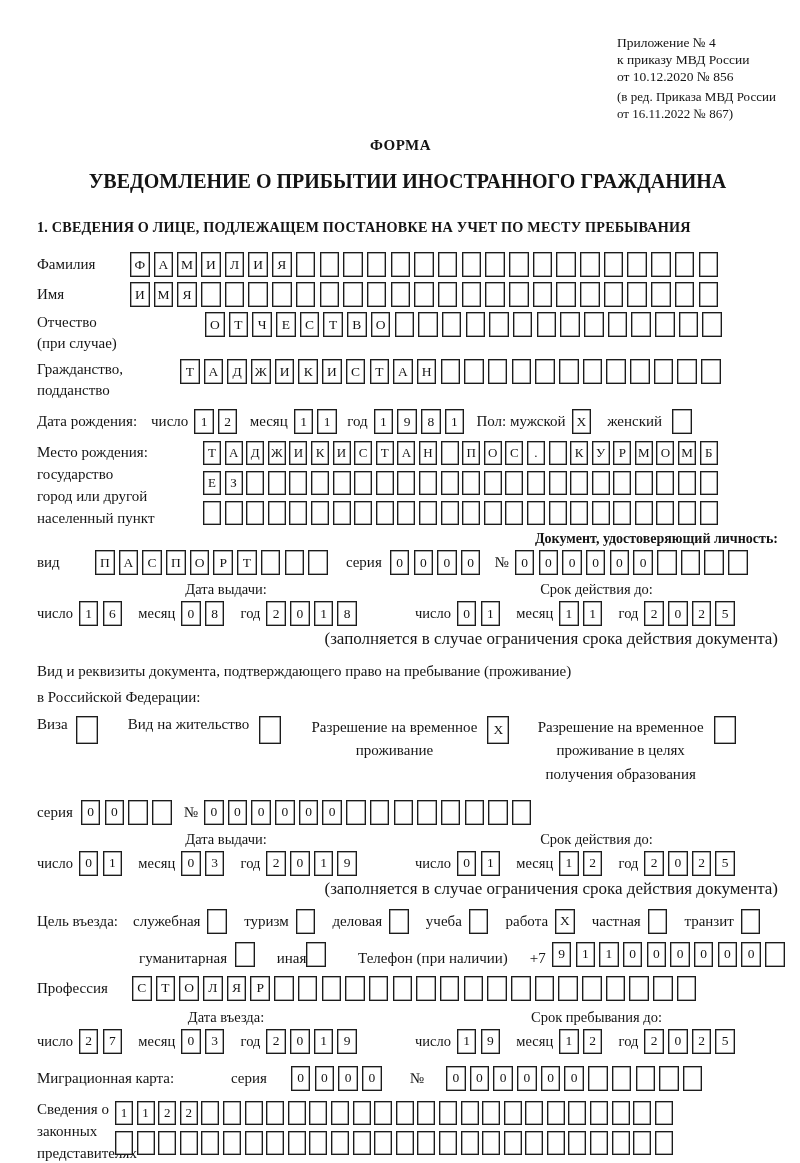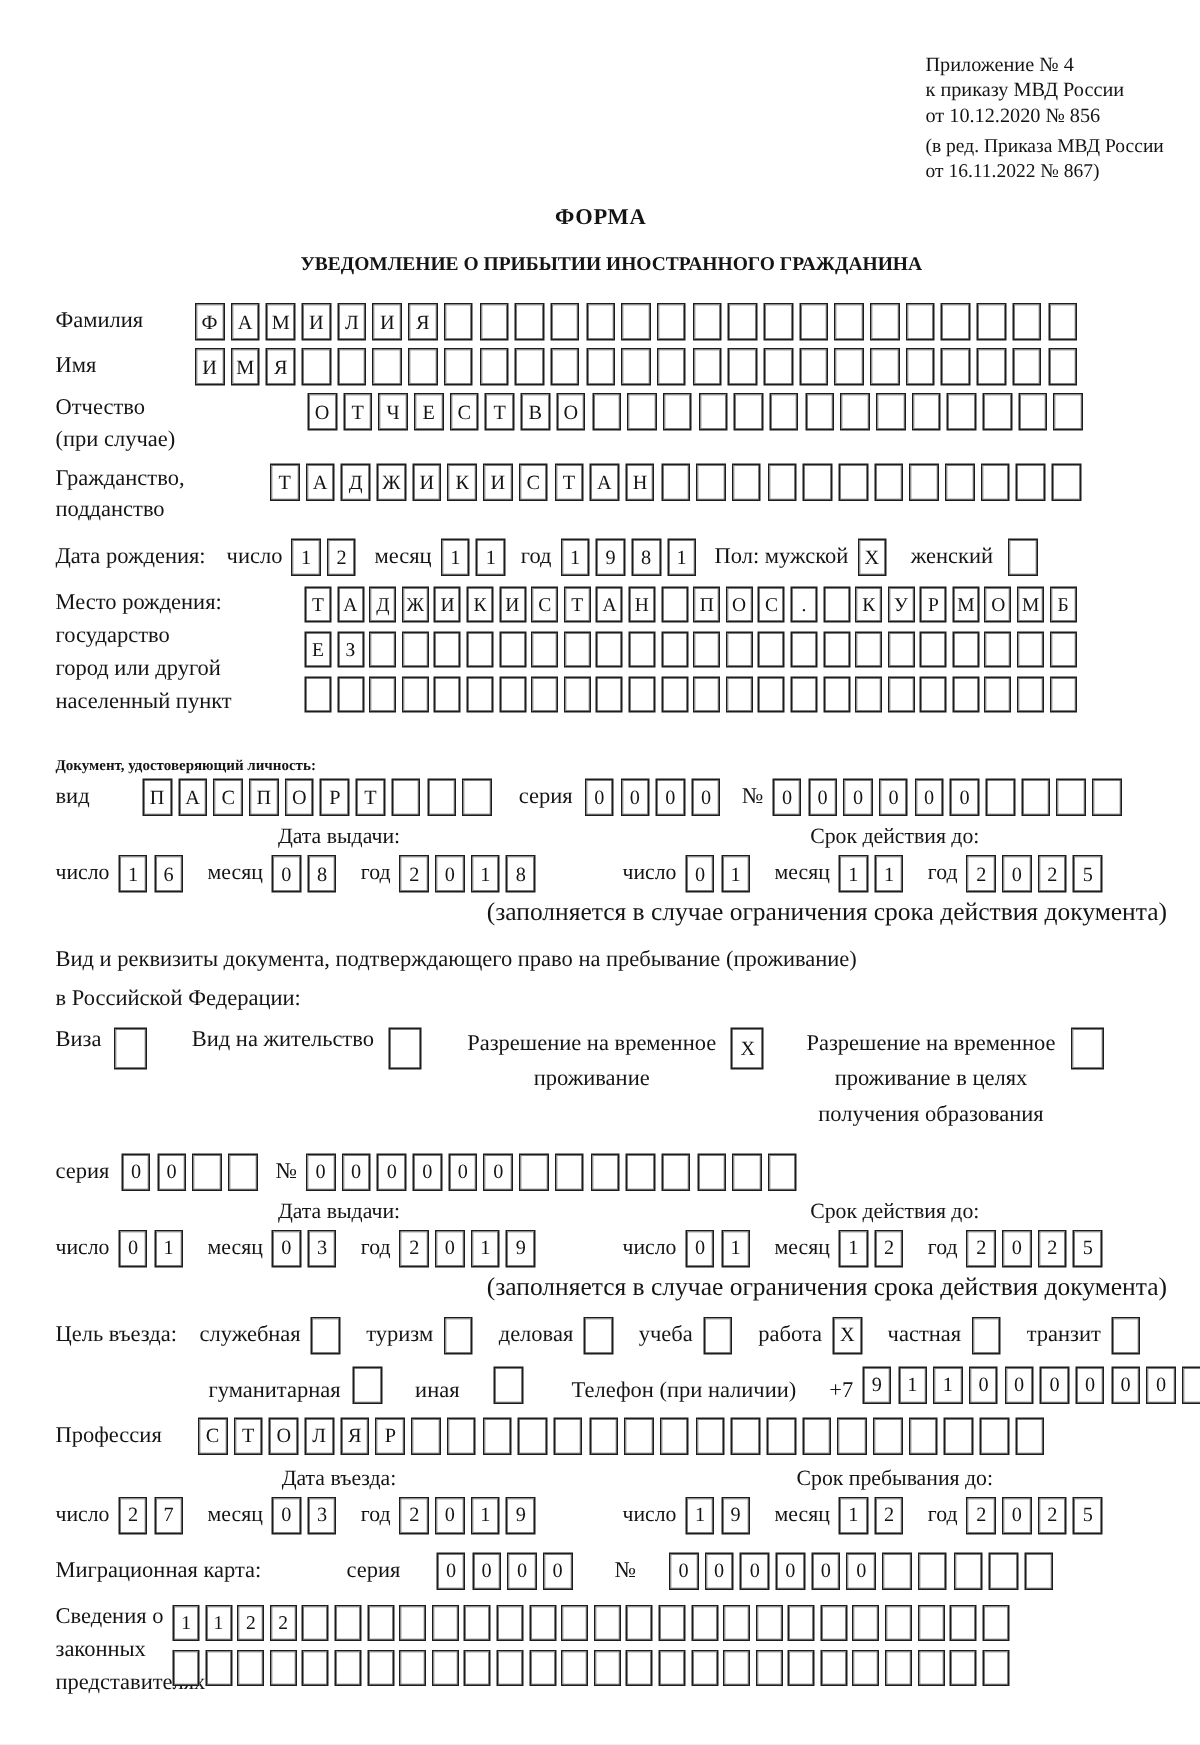--- a/index.html
+++ b/index.html
@@ -5,40 +5,40 @@
   html,body{margin:0;padding:0;background:#e8e8e8;}
   .page{
     width:800px;height:1163px;box-sizing:border-box;background:#fff;
     padding:34px 22px 0 37px;color:#141414;
     font-family:"Liberation Serif","DejaVu Serif",serif;font-size:15px;
     overflow:hidden;position:relative;margin:0;
   }
   .appendix{margin-left:580px;width:185px;font-size:13.5px;line-height:17px;}
   .appendix .ed{font-size:13px;margin-top:4px;line-height:16.5px;}
   .form-label{text-align:center;padding-right:14px;font-weight:bold;font-size:15px;margin-top:15px;letter-spacing:.5px;}
-  .title{text-align:center;font-weight:bold;font-size:13px;line-height:1.55;margin-top:12px;}
+  .title{text-align:center;font-weight:bold;font-size:20px;line-height:1.55;margin-top:12px;}
   .uline{display:inline-block;width:60px;border-bottom:2.2px solid #2a2a2a;margin-left:12px;}
   .sec-heading{font-weight:bold;font-size:14.2px;margin-top:22px;letter-spacing:.2px;}
 
   .frow{display:flex;align-items:center;margin-top:5px;}
   .frow.top{align-items:flex-start;}
   .lbl{font-size:15px;flex:0 0 auto;}
   .w93{width:93px;} .w168{width:168px;} .w143{width:143px;} .w166{width:166px;} .w95{width:95px;} .w178{width:178px;} .w58{width:58px;} .w76{width:76px;}
   .lblcol{line-height:21px;font-size:15px;flex:0 0 auto;}
   .cells{display:flex;flex:0 0 auto;}
   .cell{
     flex:0 0 auto;width:17.5px;height:23px;border:1.6px solid #1c1c1c;margin-right:4.2px;
     display:flex;align-items:center;justify-content:center;font-size:13.5px;background:#fff;
     box-shadow:0 0 0 .5px #555 inset;
   }
   .cell.sm{width:16px;height:22px;margin-right:3.6px;font-size:13px;}
   .cell.lg{width:20px;height:26px;}
   .mrows .cells{margin-bottom:6px;}
 
-  .doc-heading{text-align:left;font-weight:bold;font-size:10px;margin-top:24px;}
+  .doc-heading{text-align:right;font-weight:bold;font-size:14px;margin-top:0;}
   .dcols{display:flex;margin-top:6px;justify-content:center;}
   .dcol-l{width:378px;flex:0 0 auto;}
   .dcol-r{flex:1;}
   .dhead{font-size:14.5px;text-align:center;margin-bottom:3px;}
   .dfields{display:flex;align-items:center;}
   .dfields .lbl{margin-right:6px;font-size:14.5px;}
   .dfields .cells{margin-right:12px;}
   .note{text-align:right;font-size:17px;margin-top:3px;}
   .para{font-size:15px;margin-top:10px;line-height:1.7;}
   .permit-row{display:flex;align-items:flex-start;margin-top:6px;}
@@ -65,20 +65,21 @@
       <div>от 16.11.2022 № 867)</div>
     </div>
   </div>
 
   <div class="form-label">ФОРМА</div>
 
   <div class="title">
     <div>УВЕДОМЛЕНИЕ О ПРИБЫТИИ ИНОСТРАННОГО ГРАЖДАНИНА</div>
   </div>
 
+  <div class="sec-heading">1. СВЕДЕНИЯ О ЛИЦЕ, ПОДЛЕЖАЩЕМ ПОСТАНОВКЕ НА УЧЕТ ПО МЕСТУ ПРЕБЫВАНИЯ</div>
 
   <div class="frow" style="margin-top:16px;">
     <span class="lbl w93">Фамилия</span>
     <span class="cells">
         <span class="cell">Ф</span>
         <span class="cell">А</span>
         <span class="cell">М</span>
         <span class="cell">И</span>
         <span class="cell">Л</span>
         <span class="cell">И</span>
@@ -545,21 +546,21 @@
     <span class="cells" style="margin-right:0;">
         <span class="cell"></span>
       </span>
   </div>
 
   <div class="pur2">
     <span class="lbl" style="margin-right:8px;">гуманитарная</span>
     <span class="cells" style="margin-right:18px;">
         <span class="cell"></span>
       </span>
-    <span class="lbl" style="margin-right:23px;">иная</span>
+    <span class="lbl" style="margin-right:0;">иная</span>
     <span class="cells" style="margin-right:28px;">
         <span class="cell"></span>
       </span>
     <span class="lbl" style="margin-right:22px;">Телефон (при наличии)</span>
     <span class="lbl mr6">+7</span>
     <span class="cells">
         <span class="cell">9</span>
         <span class="cell">1</span>
         <span class="cell">1</span>
         <span class="cell">0</span>

